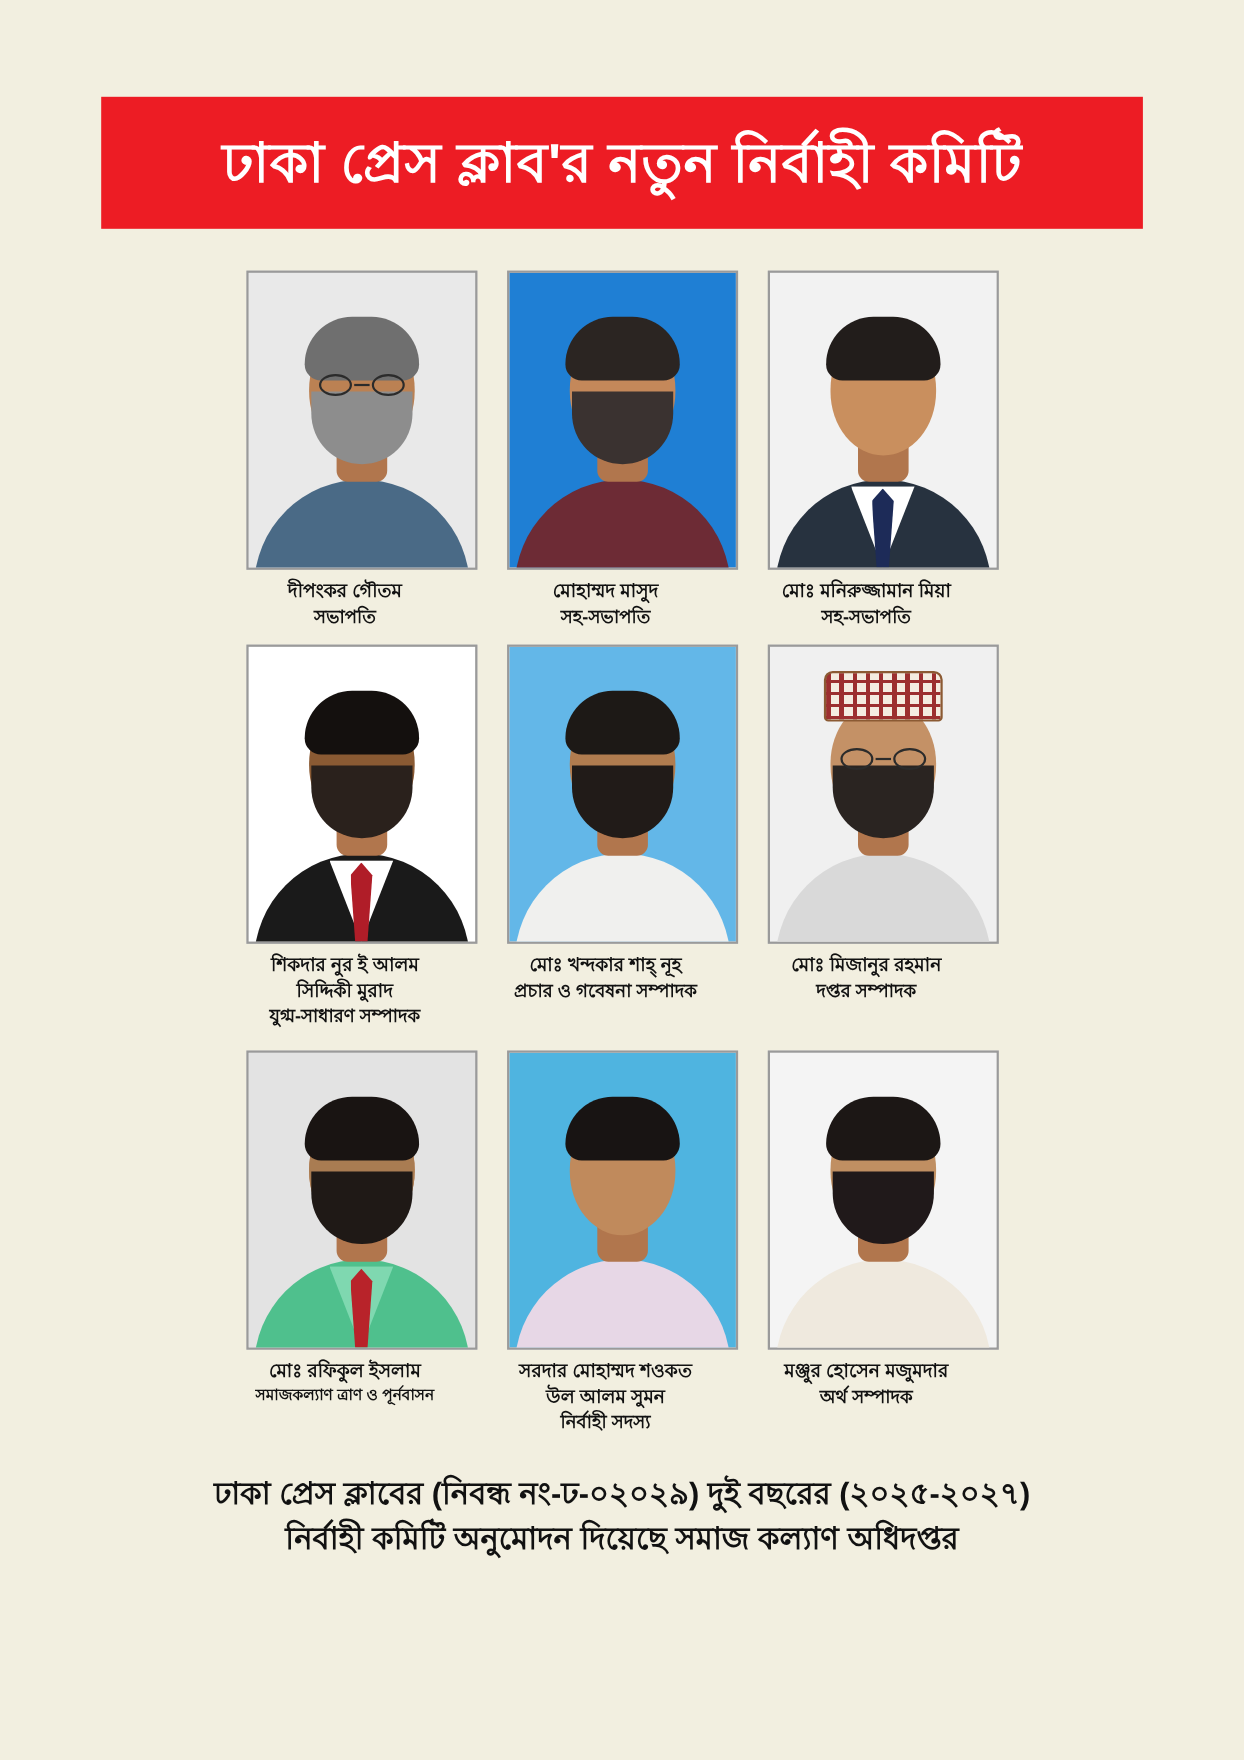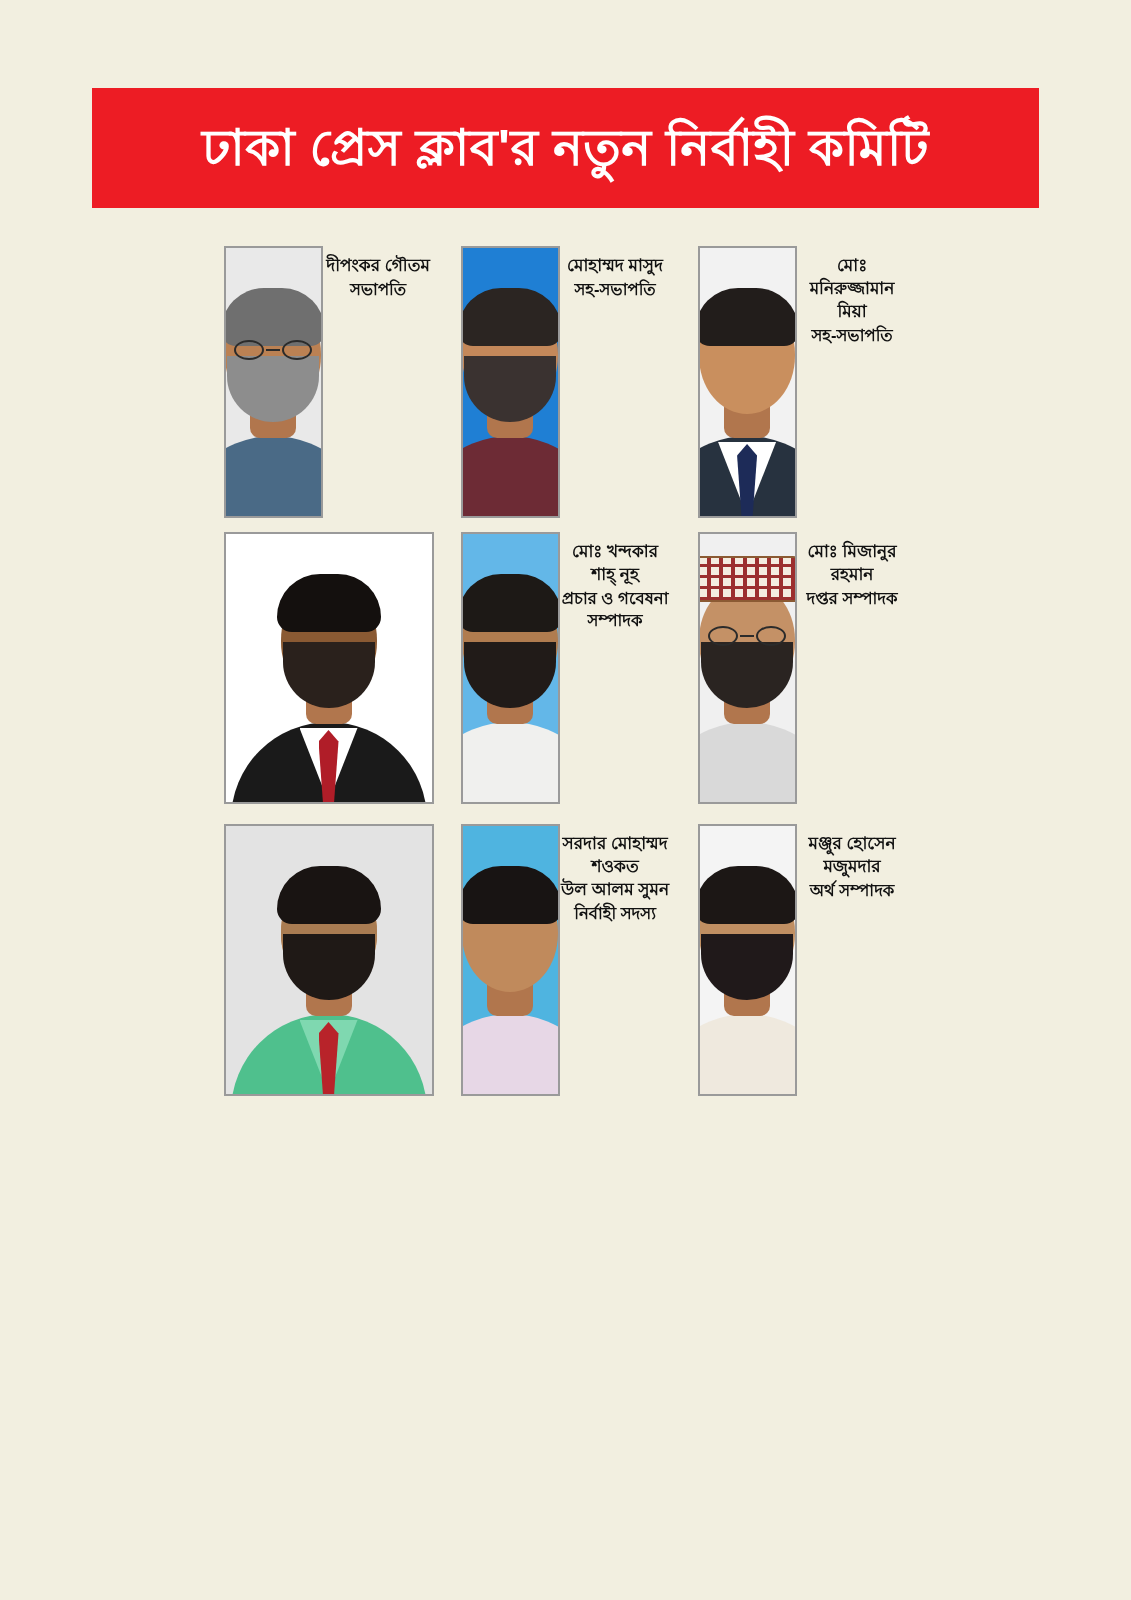--- a/index.html
+++ b/index.html
@@ -46,22 +46,22 @@
     justify-content: center;
     gap: 27px;
   }
   .row.row1 { margin-bottom: 14px; }
   .row.row2 { margin-bottom: 12px; }
   .row.row3 { margin-top: 20px; }
 
   .member {
     width: 210px;
     display: flex;
-    flex-direction: row;
-    align-items: flex-start;
+    flex-direction: column;
+    align-items: flex-end;
   }
   .photo-frame {
     width: 210px;
     height: 272px;
     border: 2px solid #9a9a9a;
     background: #ddd;
     box-sizing: border-box;
     overflow: hidden;
     position: relative;
   }
@@ -317,20 +317,25 @@
             <div class="bg" style="background:#ffffff"></div>
             <div class="shoulders" style="background:#1a1a1a"></div>
             <div class="neck"></div>
             <div class="head" style="background:#8a5a33"></div>
             <div class="hair" style="background:#14100e"></div>
             <div class="beard" style="background:#2a211c"></div>
             <div class="shirt-v"></div>
             <div class="tie" style="background:#b01d28"></div>
           </div>
         </div>
+        <div class="caption">
+          <div>শিকদার নুর ই আলম</div>
+          <div>সিদ্দিকী মুরাদ</div>
+          <div class="post">যুগ্ম-সাধারণ সম্পাদক</div>
+        </div>
       </div>
 
 
       <div class="member">
         <div class="photo-frame">
           <div class="photo">
             <div class="bg" style="background:#63b7e8"></div>
             <div class="shoulders" style="background:#f0f0ee"></div>
             <div class="neck"></div>
             <div class="head" style="background:#b07c4f"></div>
@@ -377,20 +382,24 @@
             <div class="shoulders" style="background:#4fc08d"></div>
             <div class="neck"></div>
             <div class="head" style="background:#a9apx"></div>
             <div class="head" style="background:#a97c52"></div>
             <div class="hair" style="background:#191412"></div>
             <div class="beard" style="background:#1f1916"></div>
             <div class="shirt-v" style="background:#7fd8b0"></div>
             <div class="tie" style="background:#b8232a"></div>
           </div>
         </div>
+        <div class="caption">
+          <div>মোঃ রফিকুল ইসলাম</div>
+          <div class="post small">সমাজকল্যাণ ত্রাণ ও পূর্নবাসন</div>
+        </div>
       </div>
 
       <div class="member">
         <div class="photo-frame">
           <div class="photo">
             <div class="bg" style="background:#4fb4e0"></div>
             <div class="shoulders" style="background:#e7d7e6"></div>
             <div class="neck"></div>
             <div class="head" style="background:#c08a5c"></div>
             <div class="hair" style="background:#181413"></div>
@@ -417,14 +426,18 @@
         <div class="caption">
           <div>মঞ্জুর হোসেন মজুমদার</div>
           <div class="post">অর্থ সম্পাদক</div>
         </div>
       </div>
 
     </div>
 
   </div>
 
+  <div class="footer">
+    <div>ঢাকা প্রেস ক্লাবের (নিবন্ধ নং-ঢ-০২০২৯) দুই বছরের (২০২৫-২০২৭)</div>
+    <div>নির্বাহী কমিটি অনুমোদন দিয়েছে সমাজ কল্যাণ অধিদপ্তর</div>
+  </div>
 
 </div>
 
 </body></html>

